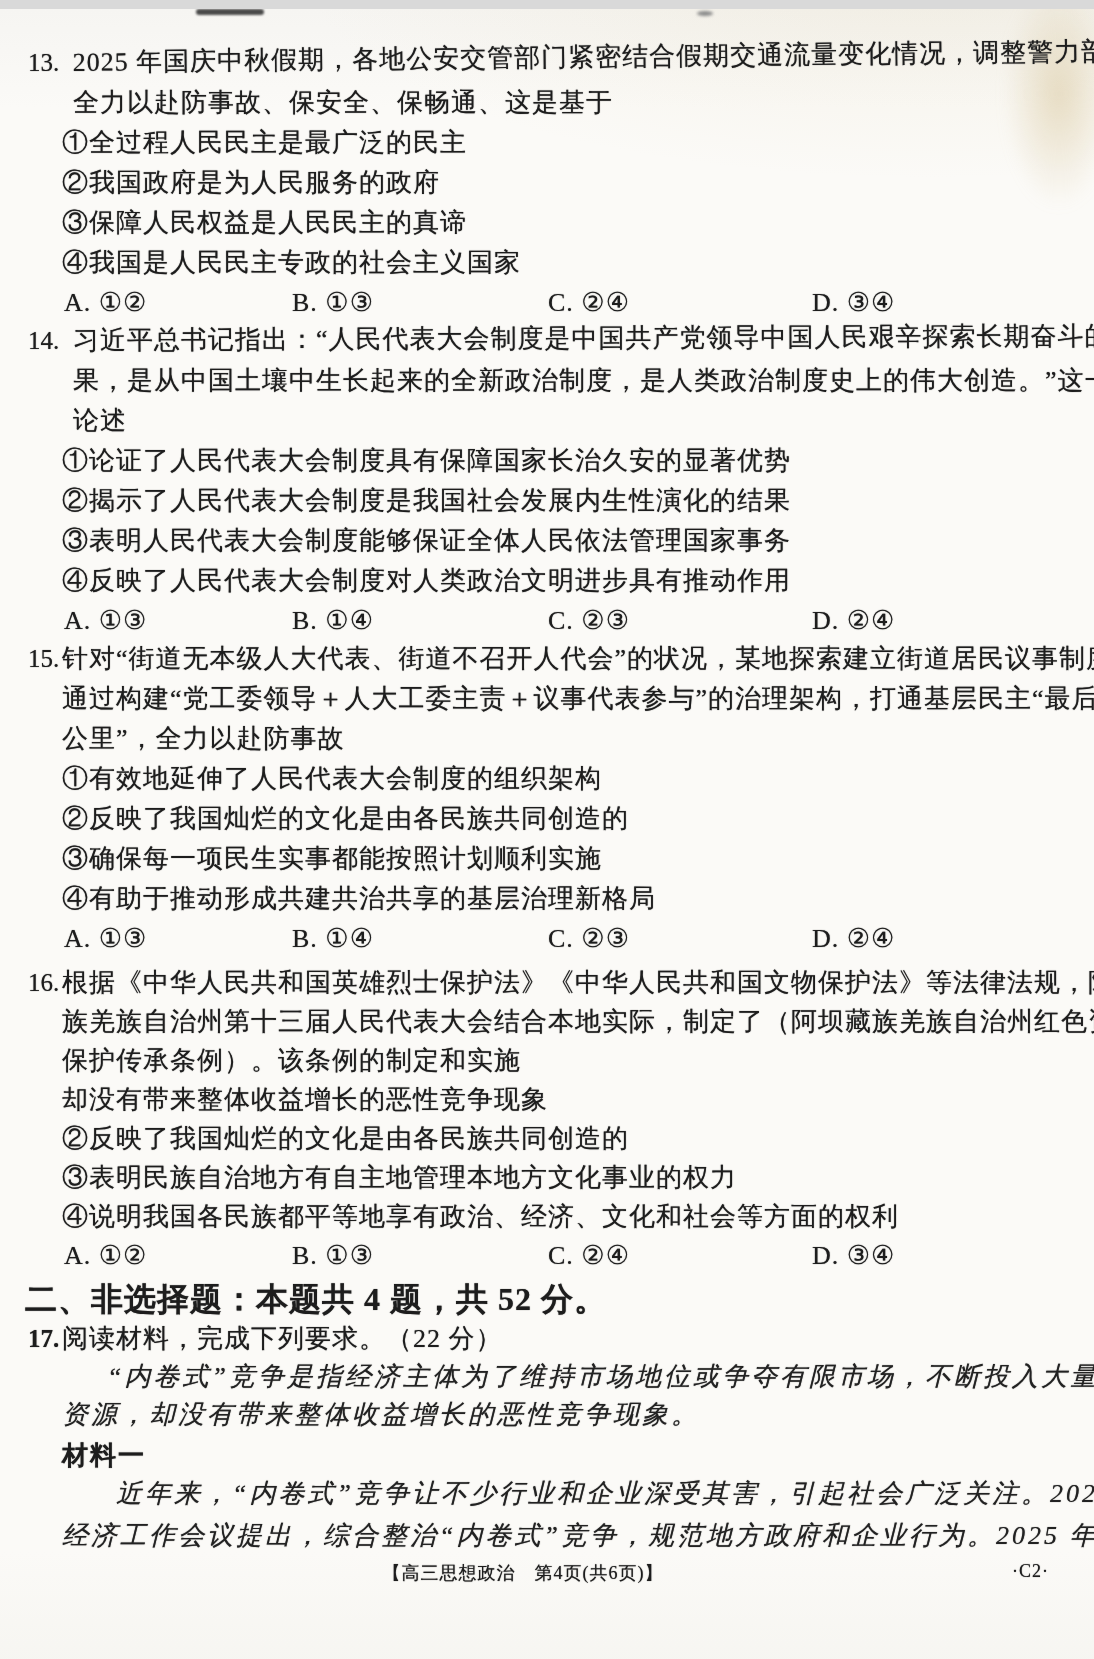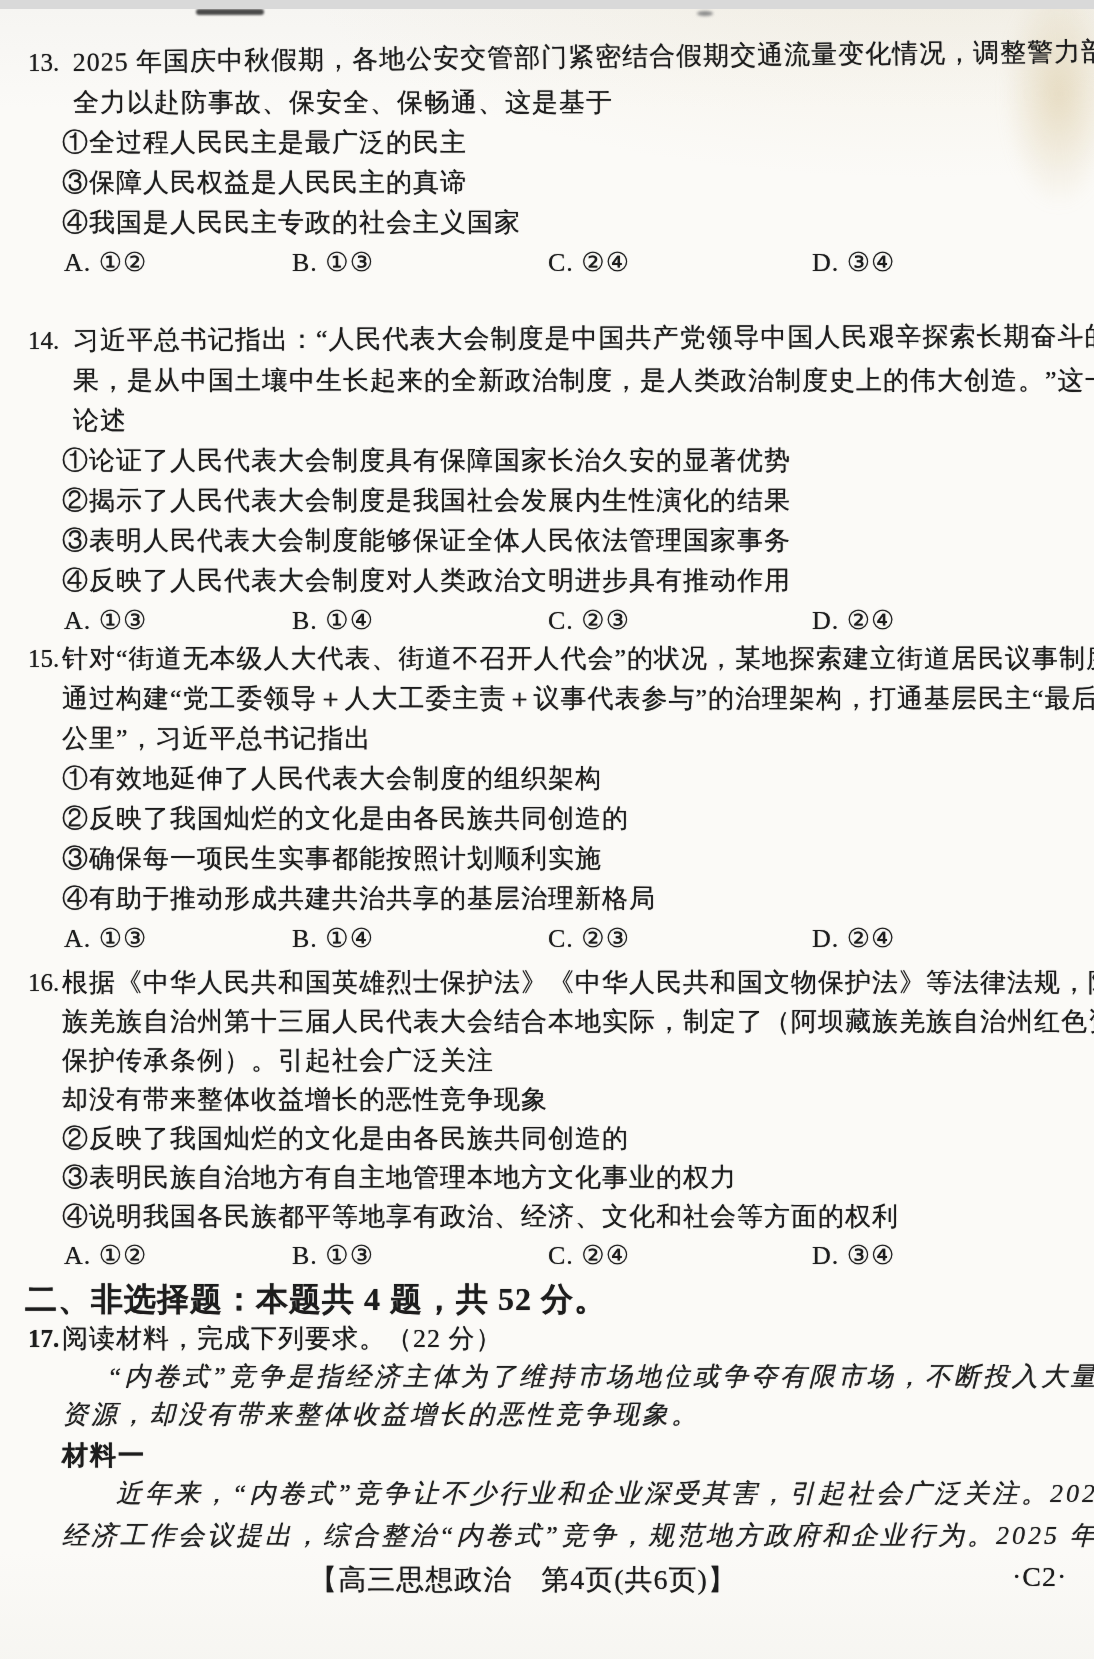--- a/index.html
+++ b/index.html
@@ -33,21 +33,21 @@
   
   .absline{position:absolute;white-space:nowrap;font-size:26px;line-height:40px;height:40px;}
   .sec-head{left:25px;font-weight:bold;font-size:32px;letter-spacing:1px;}
   .q17num{left:28px;font-size:25px;font-weight:bold;}
   .q17title{left:62px;letter-spacing:1px;}
   .kaiti{font-style:italic;letter-spacing:3px;font-size:26px;color:#222;}
   .ind1{padding-left:45px;}
   .ind2{padding-left:54px;}
   .mat-label{font-weight:bold;letter-spacing:2px;}
   
-  .footer{position:absolute;top:1552px;font-size:28px;letter-spacing:1px;white-space:nowrap;}
+  .footer{position:absolute;top:1552px;font-size:18px;letter-spacing:1px;white-space:nowrap;}
   .footer.center{left:523px;transform:translateX(-50%);}
   .footer.right{left:1012px;}
   
   .artifact{position:absolute;pointer-events:none;}
   .smudge-a{left:196px;top:0;width:68px;height:6px;background:#2d2d2d;border-radius:3px;filter:blur(1.3px);opacity:.85;}
   .smudge-b{left:697px;top:2px;width:16px;height:5px;background:#8a8a8a;border-radius:50%;filter:blur(1.6px);}
   .stain-tr{right:-20px;top:-30px;width:110px;height:230px;
     background:radial-gradient(closest-side,rgba(209,188,138,.45),rgba(209,188,138,0));
     filter:blur(7px);}
 </style>
@@ -58,20 +58,21 @@
 
   <div class="artifact smudge-a"></div>
   <div class="artifact smudge-b"></div>
   <div class="artifact stain-tr"></div>
 
   <section class="q stem-ind" style="top:34px">
     <span class="qnum">13.</span>
     <div class="row stem tilt1">2025 年国庆中秋假期，各地公安交管部门紧密结合假期交通流量变化情况，调整警力部署，</div>
     <div class="row stem">全力以赴防事故、保安全、保畅通、这是基于</div>
     <div class="row">①全过程人民民主是最广泛的民主</div>
+    <div class="row">②我国政府是为人民服务的政府</div>
     <div class="row">③保障人民权益是人民民主的真谛</div>
     <div class="row">④我国是人民民主专政的社会主义国家</div>
     <div class="row optrow">
       <span class="opt oa">A. ①②</span>
       <span class="opt ob">B. ①③</span>
       <span class="opt oc">C. ②④</span>
       <span class="opt od">D. ③④</span>
     </div>
   </section>
 
@@ -89,38 +90,38 @@
       <span class="opt ob">B. ①④</span>
       <span class="opt oc">C. ②③</span>
       <span class="opt od">D. ②④</span>
     </div>
   </section>
 
   <section class="q" style="top:630px">
     <span class="qnum">15.</span>
     <div class="row stem">针对“街道无本级人大代表、街道不召开人代会”的状况，某地探索建立街道居民议事制度、</div>
     <div class="row stem">通过构建“党工委领导＋人大工委主责＋议事代表参与”的治理架构，打通基层民主“最后一</div>
-    <div class="row stem">公里”，习近平总书记指出</div>
+    <div class="row stem">公里”，全力以赴防事故</div>
     <div class="row">①有效地延伸了人民代表大会制度的组织架构</div>
     <div class="row">②反映了我国灿烂的文化是由各民族共同创造的</div>
     <div class="row">③确保每一项民生实事都能按照计划顺利实施</div>
     <div class="row">④有助于推动形成共建共治共享的基层治理新格局</div>
     <div class="row optrow">
       <span class="opt oa">A. ①③</span>
       <span class="opt ob">B. ①④</span>
       <span class="opt oc">C. ②③</span>
       <span class="opt od">D. ②④</span>
     </div>
   </section>
 
   <section class="q rh39" style="top:954px">
     <span class="qnum">16.</span>
     <div class="row stem">根据《中华人民共和国英雄烈士保护法》《中华人民共和国文物保护法》等法律法规，阿坝藏</div>
     <div class="row stem">族羌族自治州第十三届人民代表大会结合本地实际，制定了（阿坝藏族羌族自治州红色资源</div>
-    <div class="row stem">保护传承条例）。引起社会广泛关注</div>
+    <div class="row stem">保护传承条例）。该条例的制定和实施</div>
     <div class="row">却没有带来整体收益增长的恶性竞争现象</div>
     <div class="row">②反映了我国灿烂的文化是由各民族共同创造的</div>
     <div class="row">③表明民族自治地方有自主地管理本地方文化事业的权力</div>
     <div class="row">④说明我国各民族都平等地享有政治、经济、文化和社会等方面的权利</div>
     <div class="row optrow">
       <span class="opt oa">A. ①②</span>
       <span class="opt ob">B. ①③</span>
       <span class="opt oc">C. ②④</span>
       <span class="opt od">D. ③④</span>
     </div>

